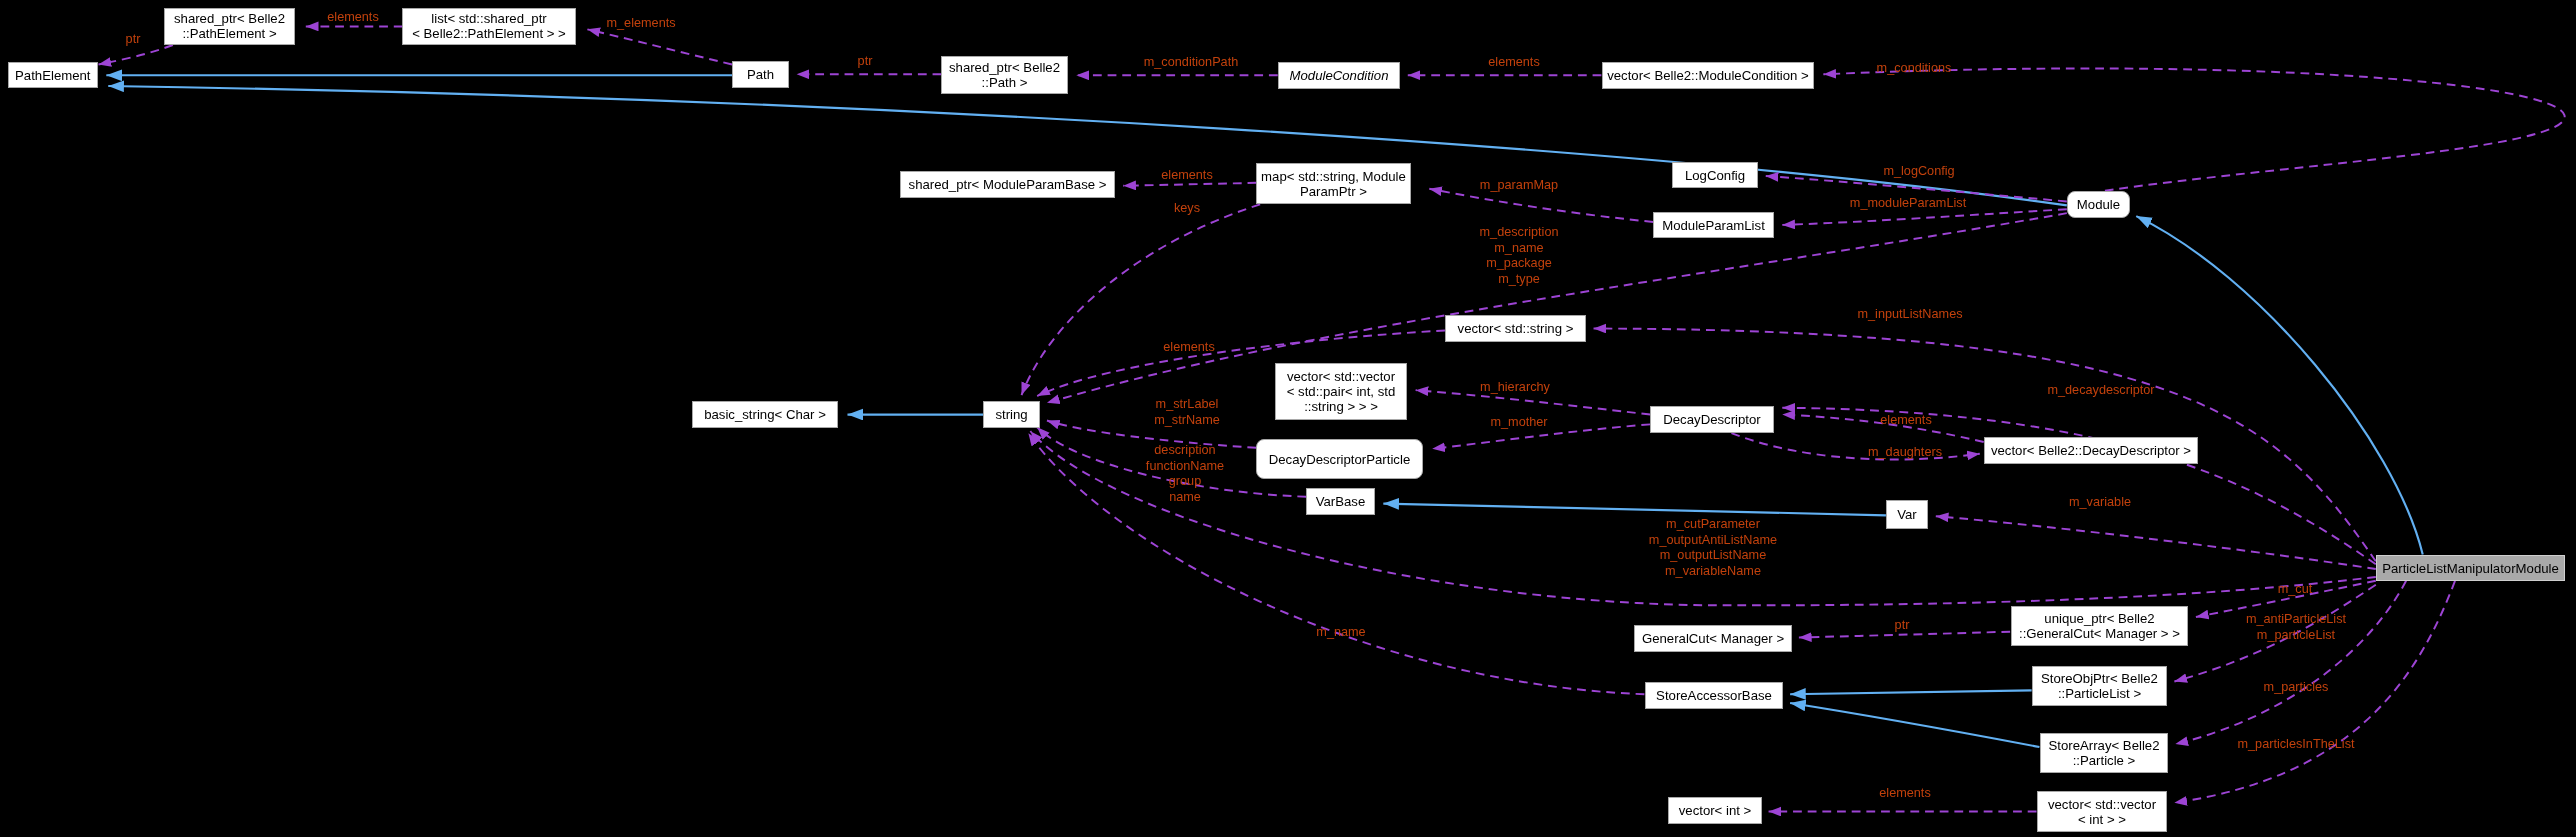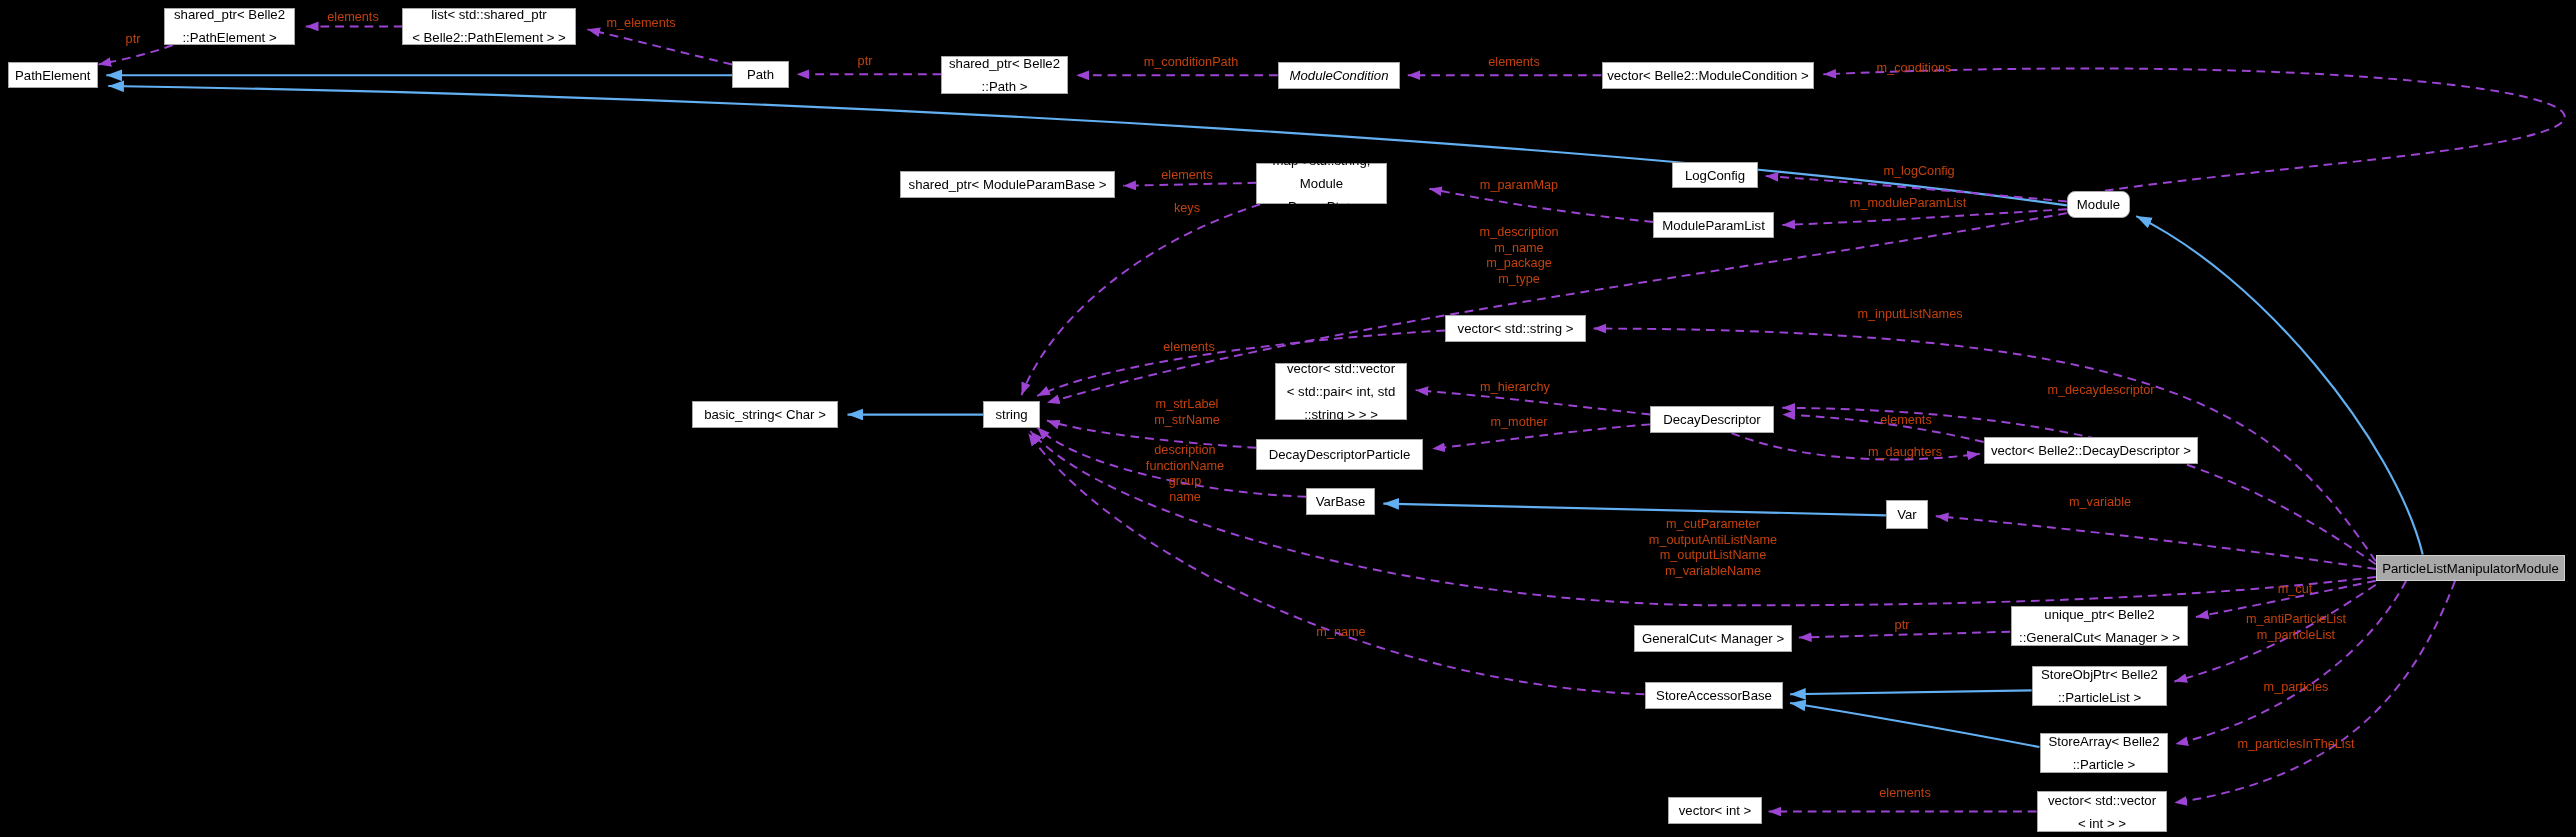--- a/index.html
+++ b/index.html
@@ -3,21 +3,21 @@
 <meta charset="utf-8">
 <style>
   html,body{margin:0;padding:0;background:#000;}
   #diagram{position:relative;width:2576px;height:837px;background:#000;overflow:hidden;
            font-family:"Liberation Sans","DejaVu Sans",sans-serif;}
   #edges{position:absolute;left:0;top:0;width:2576px;height:837px;}
   .edge-use{fill:none;stroke:#9d44d4;stroke-width:2;stroke-dasharray:9 6;}
   .edge-inherit{fill:none;stroke:#62b0f2;stroke-width:2.2;}
   .node{position:absolute;display:flex;align-items:center;justify-content:center;
         background:#ffffff;border:1.6px solid #a8a8a8;color:#000;
-        font-size:13.2px;line-height:23px;text-align:center;white-space:pre-line;
+        font-size:13.2px;line-height:15px;text-align:center;white-space:pre-line;
         box-sizing:border-box;cursor:pointer;}
   .node.highlight{background:#a9a9a9;border:1.6px solid #cfcfcf;}
   .elabel{position:absolute;transform:translateX(-50%);color:#c2410c;
           font-size:12.7px;line-height:15.7px;text-align:center;white-space:pre-line;}
 </style>
 </head>
 <body>
 
 <div id="diagram">
   <svg id="edges" width="2576" height="837" viewBox="0 0 2633 856">
@@ -75,30 +75,30 @@
 ::PathElement &gt;</div>
       <div class="node" style="left: 402px; top: 7.8px; width: 174px; height: 37px;">list&lt; std::shared_ptr
 &lt; Belle2::PathElement &gt; &gt;</div>
       <div class="node" style="left: 7.8px; top: 62px; width: 90px; height: 26.4px;">PathElement</div>
       <div class="node" style="left: 732px; top: 61px; width: 57px; height: 27px;">Path</div>
       <div class="node" style="left: 941px; top: 56px; width: 127px; height: 38px;">shared_ptr&lt; Belle2
 ::Path &gt;</div>
       <div class="node" style="left: 1278px; top: 62px; width: 122px; height: 27px; font-style: italic;">ModuleCondition</div>
       <div class="node" style="left: 1602px; top: 62px; width: 212px; height: 27px; text-align: center;">vector&lt; Belle2::ModuleCondition &gt;</div>
       <div class="node" style="left: 1672px; top: 162px; width: 86px; height: 26.4px;">LogConfig</div>
-      <div class="node" style="left: 1256px; top: 163px; width: 131px; height: 41px;">map&lt; std::string, Module
+      <div class="node" style="left: 1256px; top: 163px; width: 155px; height: 41px;">map&lt; std::string, Module
 ParamPtr &gt;</div>
       <div class="node" style="left: 1653px; top: 212px; width: 121px; height: 26.4px;">ModuleParamList</div>
       <div class="node" style="left: 900px; top: 171px; width: 215px; height: 27px;">shared_ptr&lt; ModuleParamBase &gt;</div>
       <div class="node" style="left: 2067px; top: 191px; width: 63px; height: 27px; border-radius: 8px;">Module</div>
       <div class="node" style="left: 1445px; top: 315px; width: 141px; height: 27px;">vector&lt; std::string &gt;</div>
       <div class="node" style="left: 1275px; top: 363px; width: 132px; height: 57px;">vector&lt; std::vector
 &lt; std::pair&lt; int, std
 ::string &gt; &gt; &gt;</div>
-      <div class="node" style="left: 1256px; top: 439px; width: 167px; height: 31px;">DecayDescriptorParticle</div>
+      <div class="node" style="left: 1256px; top: 439px; width: 167px; height: 40px; border-radius: 8px;">DecayDescriptorParticle</div>
       <div class="node" style="left: 1650px; top: 406px; width: 124px; height: 27px;">DecayDescriptor</div>
       <div class="node" style="left: 1984px; top: 437px; width: 214px; height: 27px;">vector&lt; Belle2::DecayDescriptor &gt;</div>
       <div class="node" style="left: 692px; top: 401px; width: 146px; height: 27px;">basic_string&lt; Char &gt;</div>
       <div class="node" style="left: 983px; top: 401px; width: 57px; height: 27px;">string</div>
       <div class="node" style="left: 1306px; top: 488px; width: 69px; height: 27px;">VarBase</div>
       <div class="node" style="left: 1886px; top: 500px; width: 42px; height: 29px;">Var</div>
       <div class="node highlight" style="left: 2376px; top: 555px; width: 189px; height: 26.4px;">ParticleListManipulatorModule</div>
       <div class="node" style="left: 1634px; top: 625px; width: 158px; height: 27px;">GeneralCut&lt; Manager &gt;</div>
       <div class="node" style="left: 2011px; top: 606px; width: 177px; height: 40px;">unique_ptr&lt; Belle2
 ::GeneralCut&lt; Manager &gt; &gt;</div>

